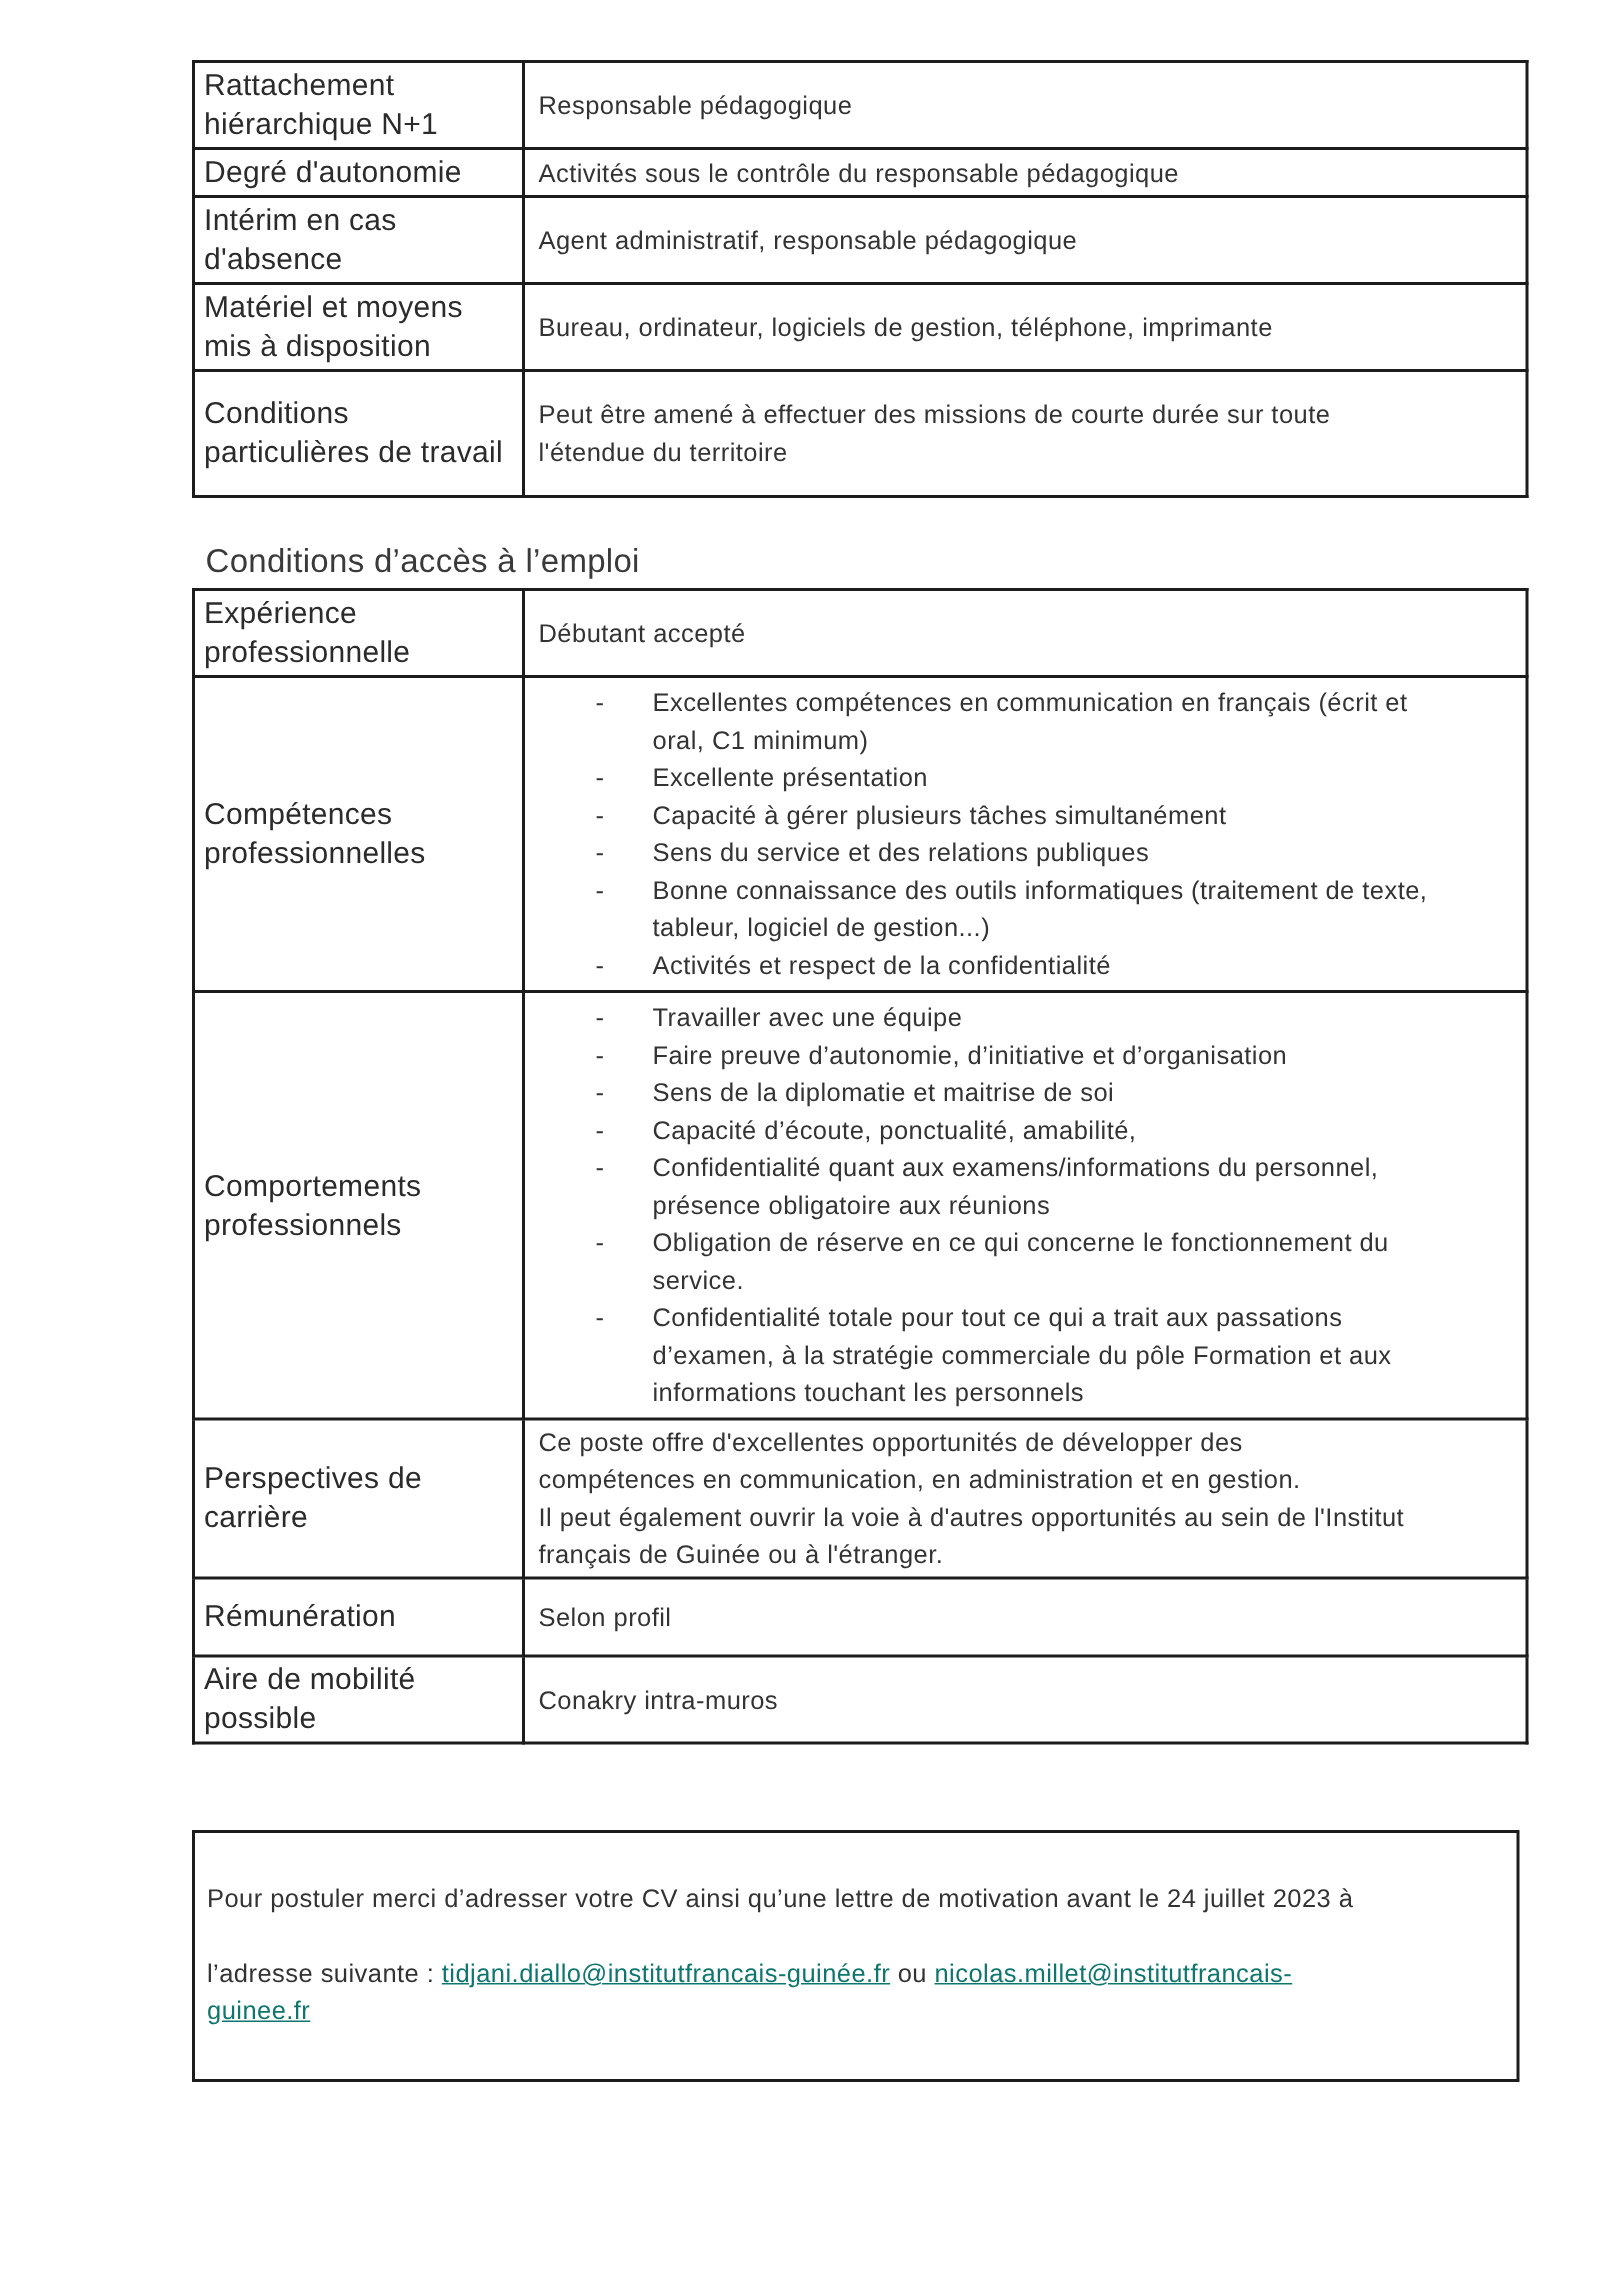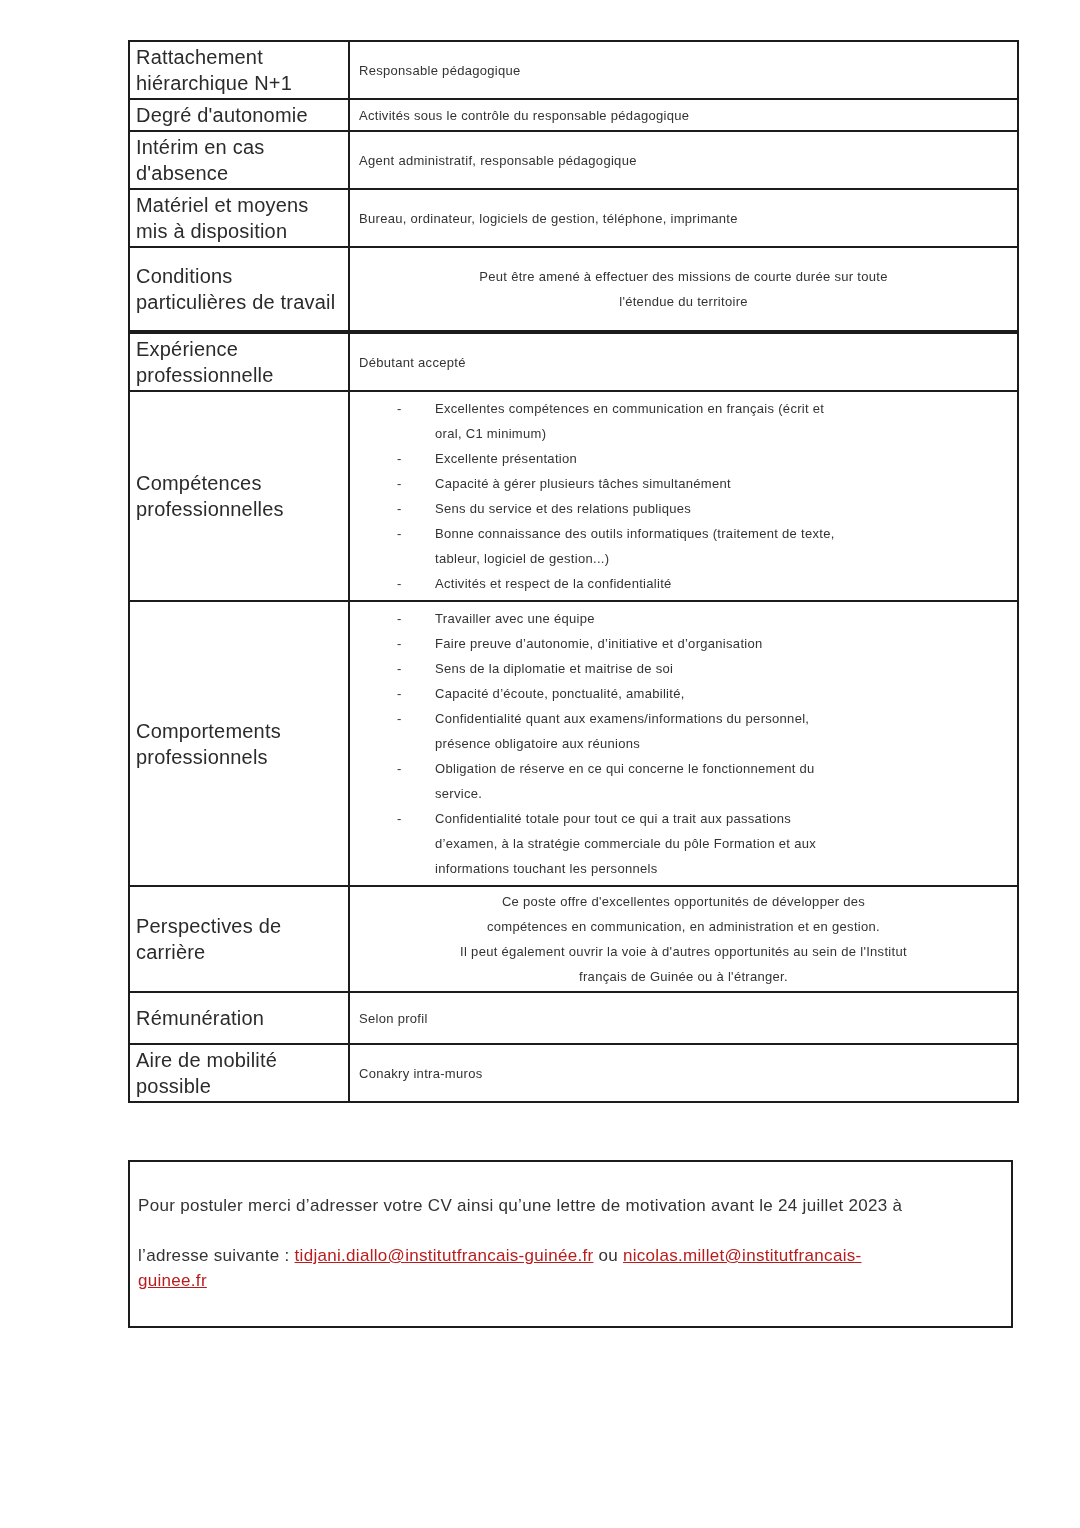--- a/index.html
+++ b/index.html
@@ -34,28 +34,28 @@
     font-weight: normal;
     font-size: 20px;
     line-height: 26px;
     letter-spacing: 0.2px;
     text-align: left;
     vertical-align: middle;
     color: #2b2b2b;
     padding: 2px 6px;
   }
   table.doc-table td {
-    font-size: 13px;
+    font-size: 17px;
     line-height: 25px;
     letter-spacing: 0.3px;
     vertical-align: middle;
     padding: 2px 9px;
     color: #333333;
   }
-  .ml { white-space: pre-line; text-align: center; }
+  .ml { white-space: pre-line; }
 
   
   .t1-r1 { height: 54px; }
   .t1-r2 { height: 28px; }
   .t1-r3 { height: 57px; }
   .t1-r4 { height: 58px; }
   .t1-r5 { height: 84px; }
   .t2-r1 { height: 26px; }
   .t2-r2 { height: 56px; }
   .t2-r3 { height: 200px; }
@@ -95,21 +95,21 @@
     box-sizing: border-box;
     border: 2px solid #1c1c1c;
     padding: 6px 8px 8px 8px;
     font-size: 17px;
     line-height: 25px;
     letter-spacing: 0.3px;
     white-space: pre-line;
     color: #333333;
   }
   .footer-box a {
-    color: #b91c1c;
+    color: #0f766e;
     text-decoration: underline;
   }
 </style>
 </head>
 <body>
 
 <div class="content">
 
   <table class="doc-table">
     <colgroup>
@@ -134,20 +134,21 @@
       <td>Bureau, ordinateur, logiciels de gestion, téléphone, imprimante</td>
     </tr>
     <tr class="t1-r5">
       <th>Conditions particulières de travail</th>
       <td class="ml">Peut être amené à effectuer des missions de courte durée sur toute
 l'étendue du territoire</td>
     </tr>
   </tbody>
     </table>
 
+  <div class="section-heading">Conditions d’accès à l’emploi</div>
 
   <table class="doc-table">
     <colgroup>
         <col class="c-label">
         <col class="c-value">
       </colgroup>
     <tbody>
     <tr class="t2-r2">
       <th>Expérience professionnelle</th>
       <td>Débutant accepté</td>

